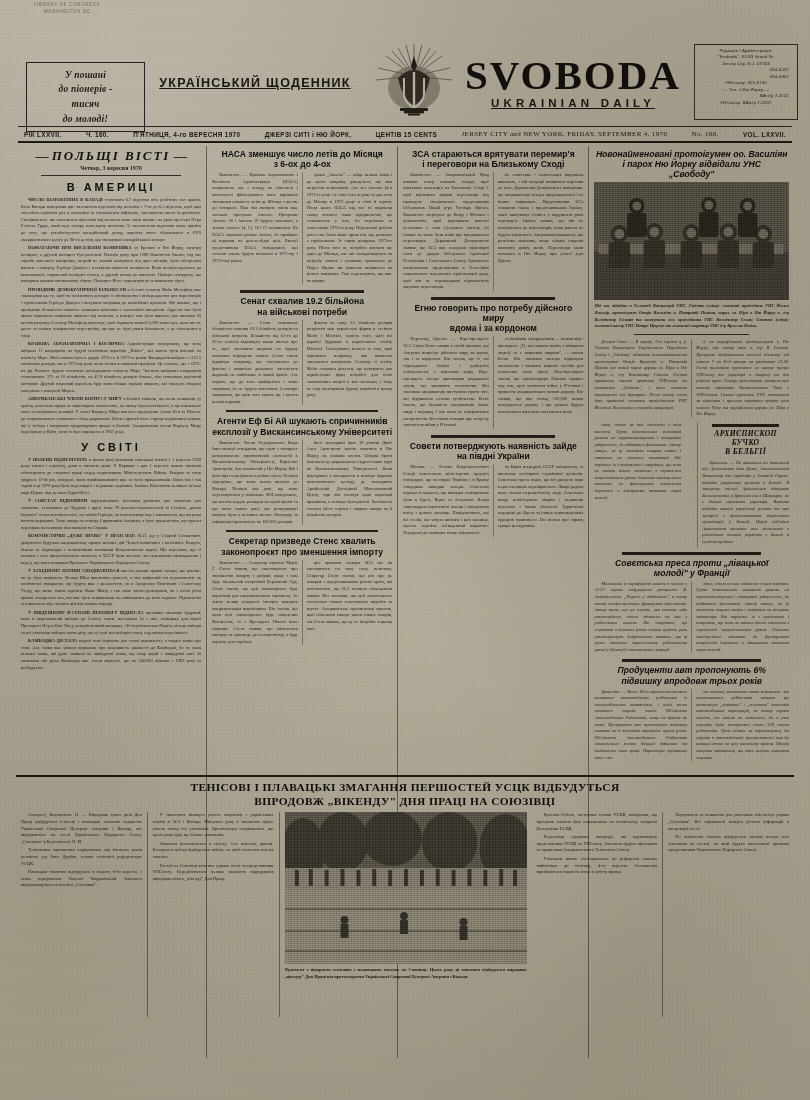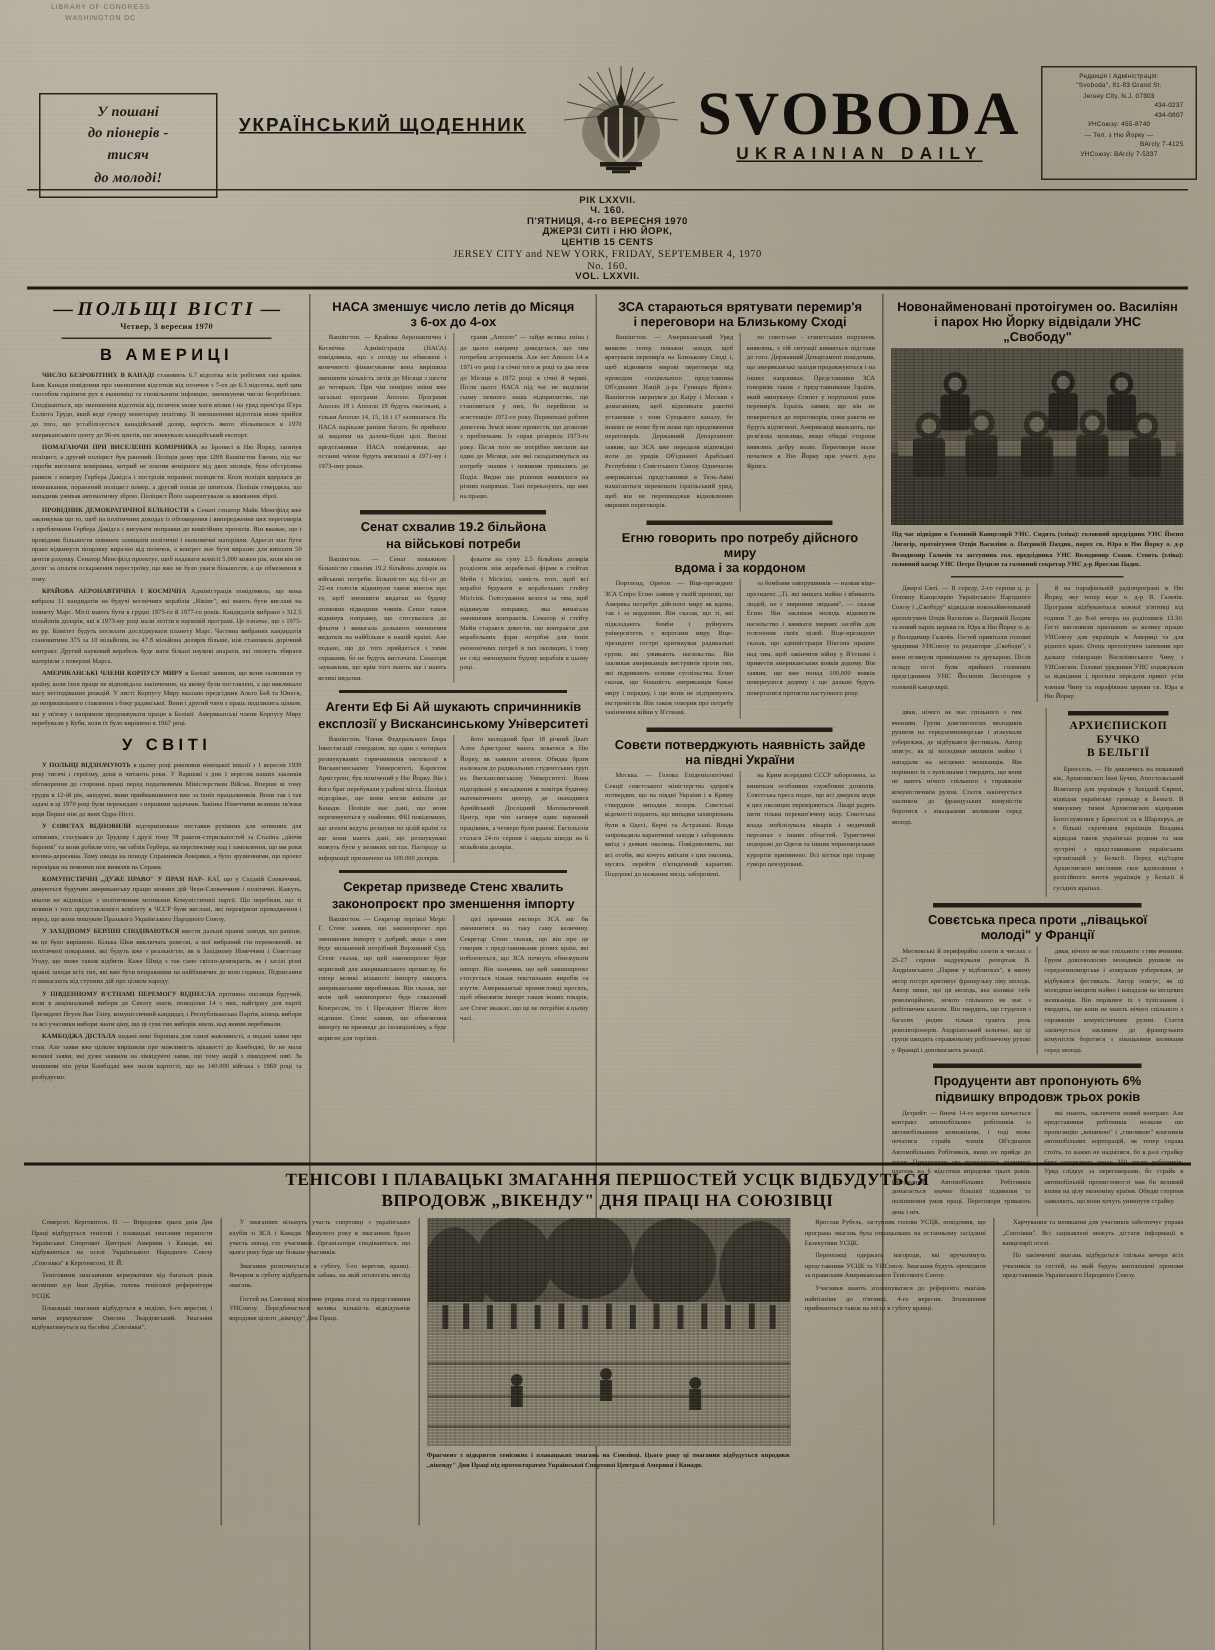--- a/index.html
+++ b/index.html
@@ -83,32 +83,32 @@
     text-decoration:underline;
   }
   .t-sub.lat { letter-spacing:4.2px; font-size:11.5px; }
   .emblem { width:92px; height:80px; position:relative; flex:0 0 92px; }
 
   
   .rule-thin { border-top:1px solid #2e2a23; margin:2px 10px 0; }
   .dateline {
     display:flex; align-items:center; justify-content:space-between;
     padding:3px 16px 2px; font-family:"Liberation Sans", sans-serif;
-    font-size:6.4px; font-weight:bold; letter-spacing:.35px; color:#1f1b16;flex-direction:column;
+    font-size:6.4px; font-weight:bold; letter-spacing:.35px; color:#1f1b16;
   }
   .dateline .lat { font-family:"Liberation Serif", serif; font-weight:normal; font-size:7px; }
   .rule-thick { border-top:2.4px solid #221f19; margin:1px 10px 3px; }
 
   
   .cols { display:flex; gap:0; height:912px; padding:0 8px; }
   .col {
     flex:1 1 0; padding:0 5px; position:relative;
     border-right:1px solid rgba(40,36,30,.55);
   }
-  .col:last-child { border-right:none; }
+  .col:last-child { border-right:none;font-style:italic; }
 
   
   .p {
     font-family:"Liberation Serif", serif;
     font-size:4.35px; line-height:1.52; text-align:justify;
     color:#2c2821; margin:0 0 2px; letter-spacing:.05px;
     text-indent:7px; hyphens:auto;
   }
   .lead { font-weight:bold; }
 

